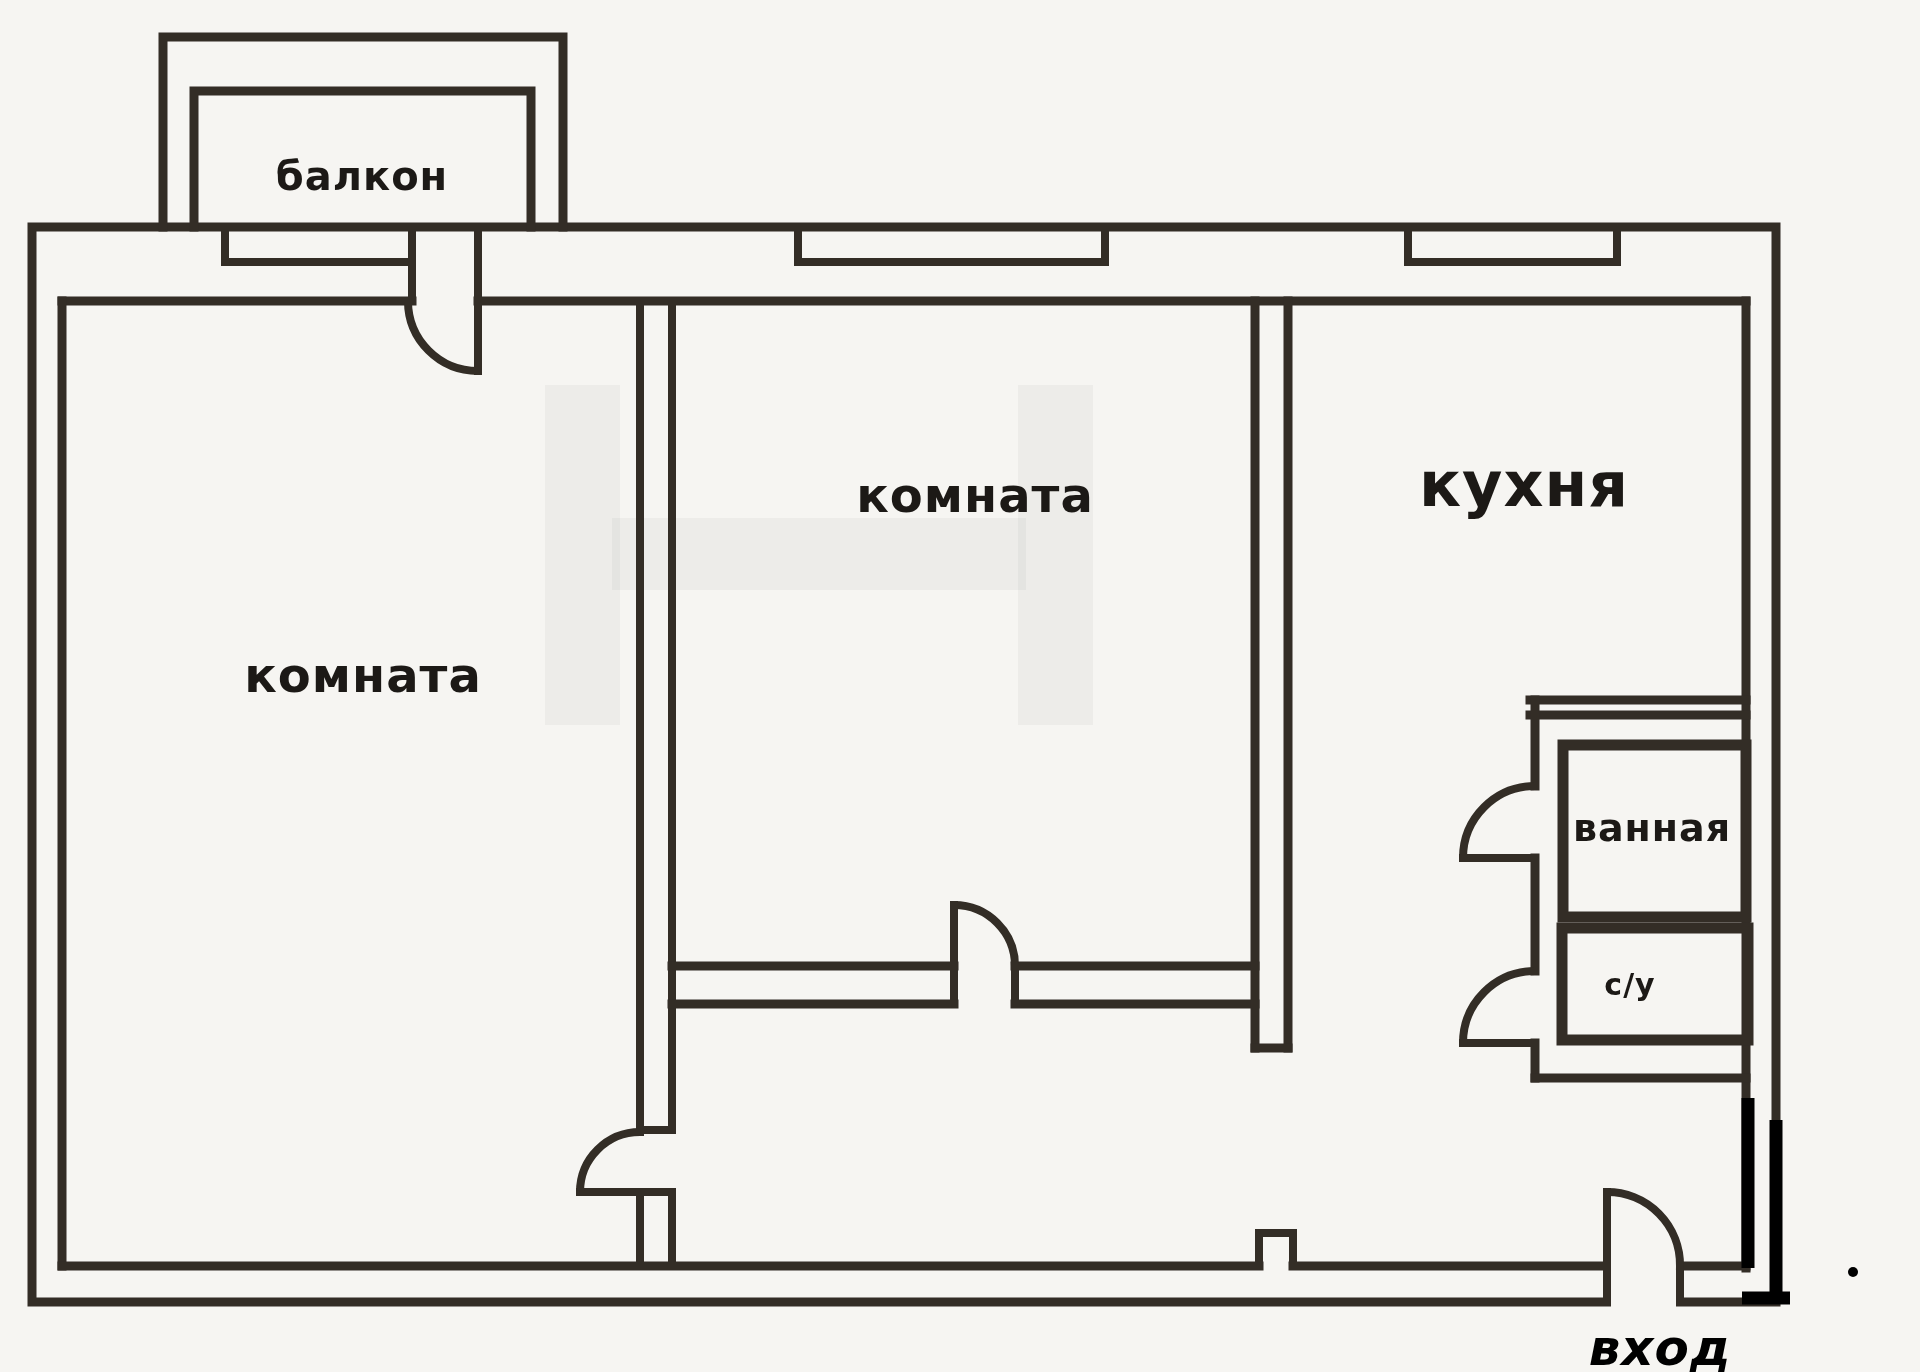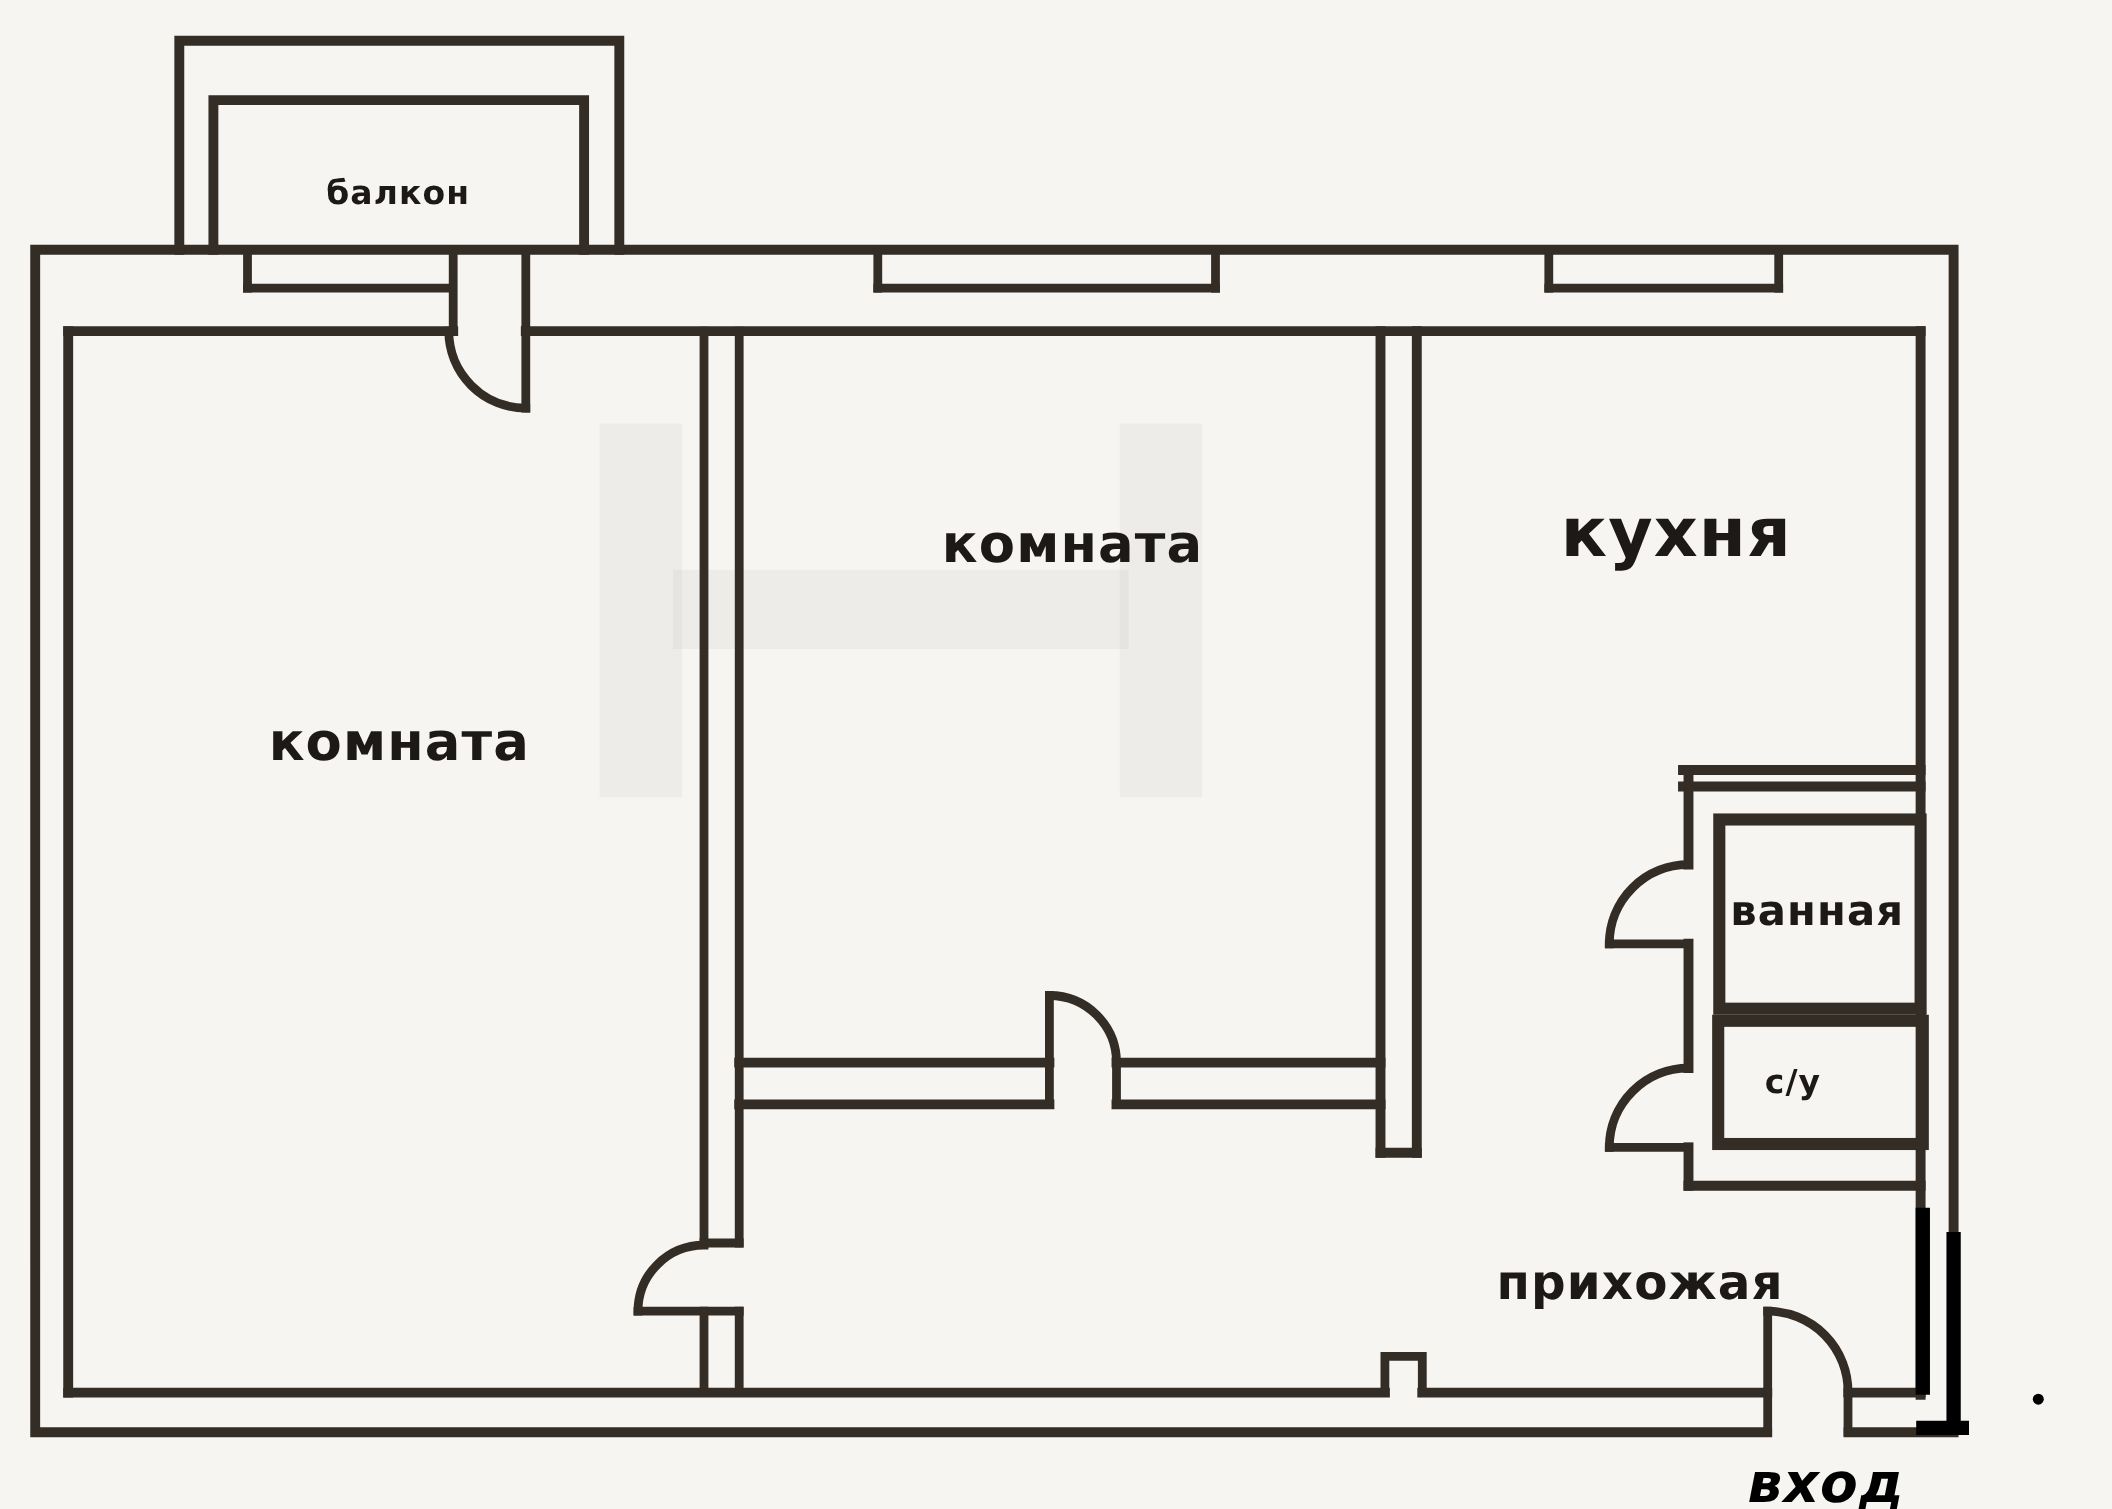--- a/index.html
+++ b/index.html
@@ -142,28 +142,27 @@
     </g>
 
     <g>
       <path class="bold" d="M1748,1098 V1268"></path>
       <path class="bold" d="M1776,1120 V1298"></path>
       <path class="bold" d="M1742,1298 H1790"></path>
       <circle class="dot" cx="1853" cy="1272" r="5"></circle>
     </g>
   </svg>
 
-  <div class="lbl" style="left:362px;top:176px;font-size:30px;">балкон</div>
+  <div class="lbl" style="left:362px;top:176px;font-size:40px;">балкон</div>
 
   <div class="lbl" style="left:363px;top:675px;font-size:48px;">комната</div>
 
   <div class="lbl" style="left:975px;top:495px;font-size:48px;">комната</div>
 
   <div class="lbl" style="left:1524px;top:484px;font-size:62px;">кухня</div>
 
   <div class="lbl" style="left:1652px;top:828px;font-size:38px;">ванная</div>
 
   <div class="lbl" style="left:1630px;top:984px;font-size:30px;">с/у</div>
 
-  <div class="lbl" style="left:1491px;top:1166px;font-size:44px;">прихожая</div>
 
   <div class="lbl entrance" style="left:1660px;top:1348px;font-size:50px;">вход</div>
 </div>
 
 </body></html>

